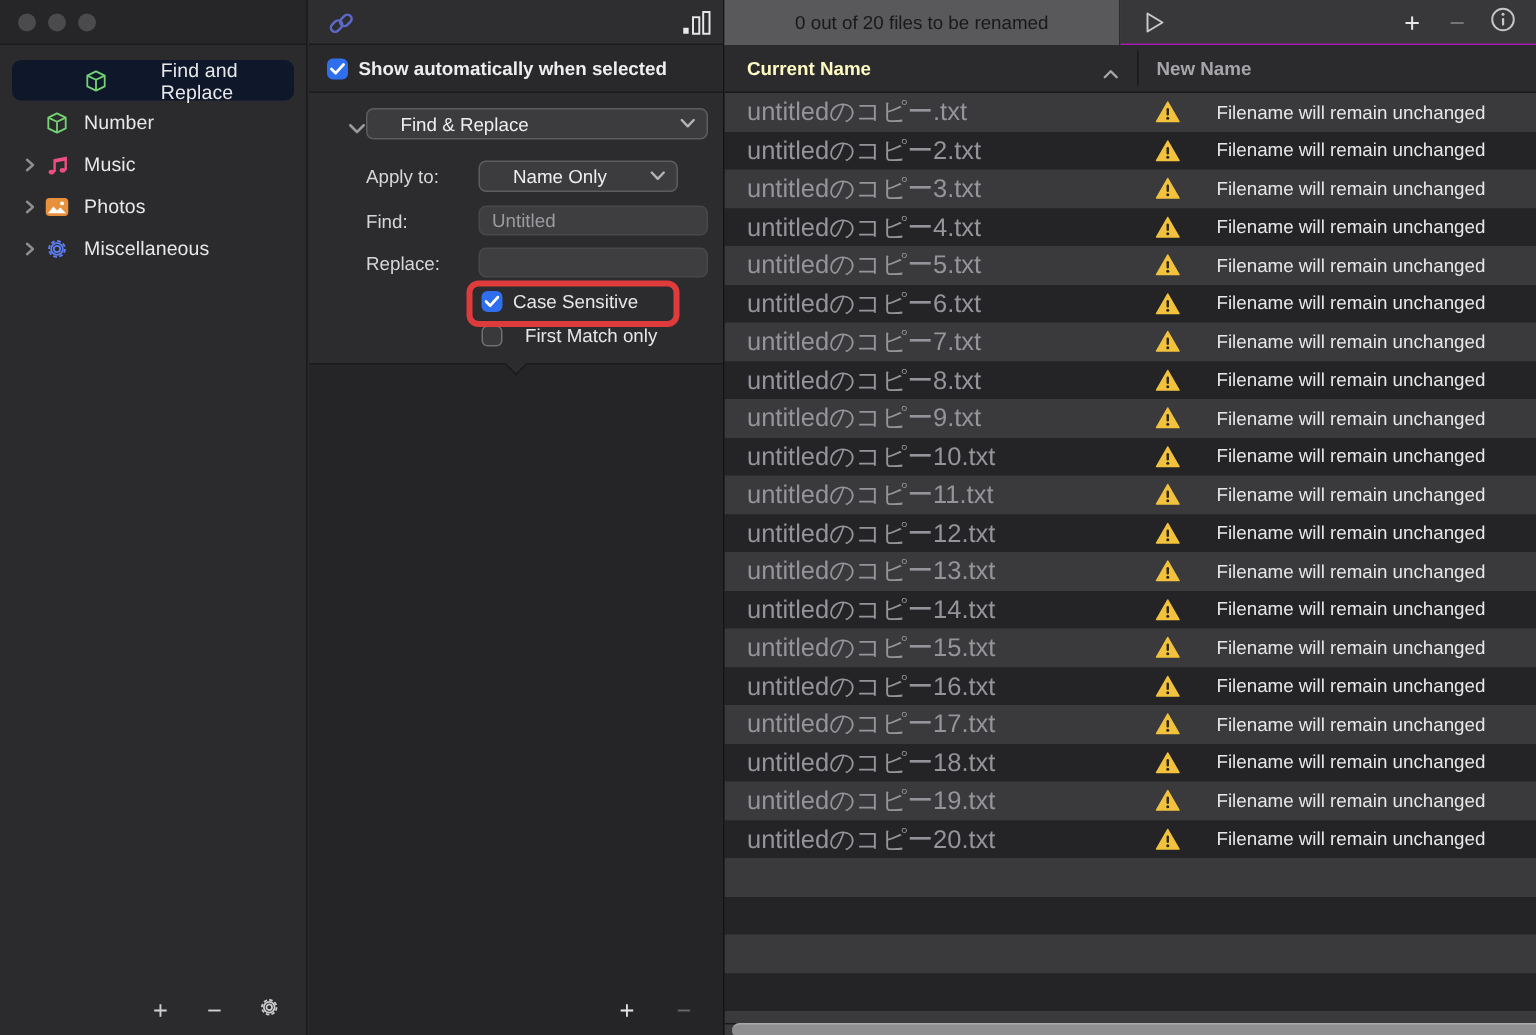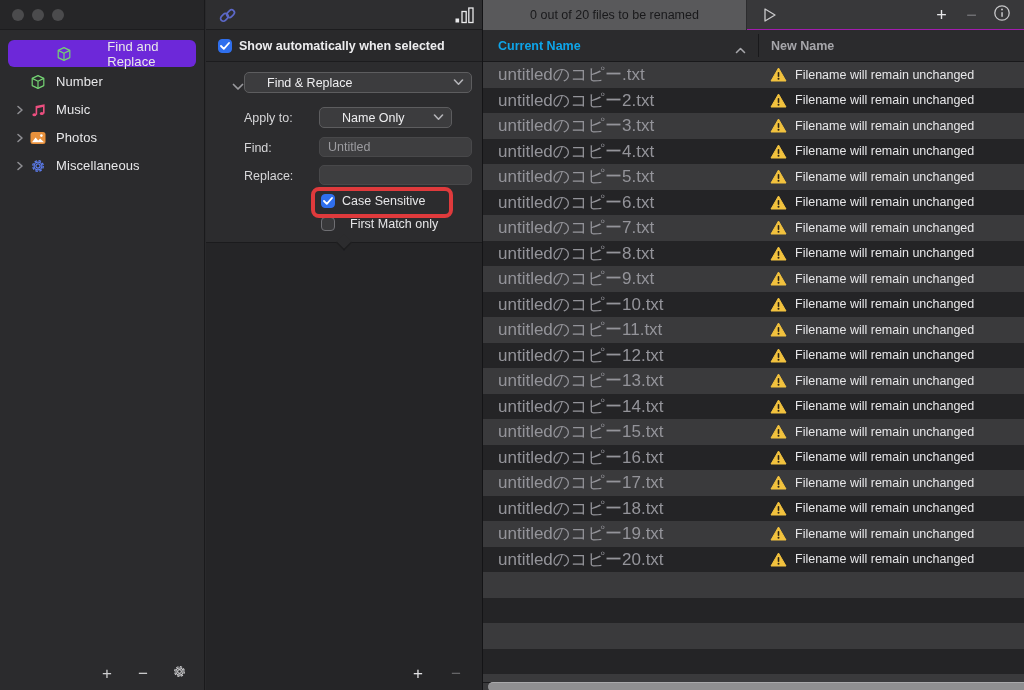--- a/index.html
+++ b/index.html
@@ -8,21 +8,21 @@
     position:relative; width:1024px; height:690px; overflow:hidden;
     background:#29292b; font-family:"Liberation Sans","DejaVu Sans",sans-serif;
     -webkit-font-smoothing:antialiased; color:#e6e6e8;
   }
   
   .sidebar { position:absolute; left:0; top:0; width:205px; height:690px; background:#2b2b2d; border-right:1px solid #1a1a1c; }
   .titlebar { height:30px; background:#262628; border-bottom:1px solid #1c1c1e; display:flex; align-items:center; padding-left:12px; gap:8px; }
   .tl-dot { width:12px; height:12px; border-radius:50%; background:#4b4b4d; }
   .side-list { padding-top:9px; }
   .side-item { display:flex; align-items:center; height:27px; margin:1px 8px; border-radius:6px; padding-left:4px; }
-  .side-item.selected { background:#6d28d9;gap:27px; }
+  .side-item.selected { background:#0f172a;gap:27px; }
   .disclosure { width:16px; display:flex; align-items:center; justify-content:center; flex:0 0 16px; }
   .side-icon { width:20px; height:16px; display:flex; align-items:center; justify-content:center; margin-right:8px; }
   .side-label { font-size:13px; color:#e8e8ea; letter-spacing:.1px; }
   .side-footer { position:absolute; bottom:0; left:0; height:34px; width:205px; display:flex; align-items:center; gap:22px; padding-left:100px; }
   .foot-glyph { color:#cfcfd1; font-size:17px; line-height:1; width:14px; text-align:center; cursor:default; }
   
   .inspector { position:absolute; left:206px; top:0; width:276px; height:690px; background:#252527; }
   .insp-topbar { height:30px; background:#2e2e30; border-bottom:1px solid #1c1c1e; position:relative; }
   .chain-wrap { position:absolute; left:12px; top:6px; }
   .bars-wrap { position:absolute; right:7px; top:6px; }
@@ -53,30 +53,30 @@
   
   .filelist { position:absolute; left:482px; top:0; width:542px; height:690px; background:#242426; border-left:1px solid #141416; }
   .fl-topbar { height:30px; background:#38383a; border-bottom:1px solid #a21caf; position:relative; }
   .status-seg { position:absolute; left:0; top:0; width:264px; height:30px; background:#59595b;
     display:flex; align-items:center; justify-content:center; font-size:12.5px; color:#19191b; border-right:1px solid #2c2c2e; }
   .play-btn { position:absolute; left:276px; top:5px; }
   .fl-right { position:absolute; right:13px; top:0; height:30px; display:flex; align-items:center; gap:13px; }
   .fl-plus { color:#e8e8ea; font-size:18px; line-height:1; width:17px; text-align:center; }
   .fl-minus { color:#76767a; font-size:18px; line-height:1; width:17px; text-align:center; }
   .thead { height:32px; background:#2b2b2d; border-bottom:1px solid #19191b; position:relative; display:flex; align-items:center; }
-  .th-current { position:absolute; left:15px; font-size:12.5px; font-weight:600; color:#0ea5e9; }
+  .th-current { position:absolute; left:15px; font-size:12.5px; font-weight:600; color:#fef9c3; }
   .sort-ind { position:absolute; left:252px; top:10px; }
   .th-divider { position:absolute; left:275px; top:4px; bottom:4px; width:1px; background:#19191b; }
   .th-new { position:absolute; left:288px; font-size:12.5px; font-weight:600; color:#a6a6aa; }
   .tbody { position:absolute; top:62px; left:0; right:0; bottom:0; overflow:hidden; }
   .trow { height:25.5px; display:flex; align-items:center; position:relative; }
   .trow.light { background:#3a3a3c; }
   .trow.dark  { background:#242426; }
   .cur { position:absolute; left:15px; font-size:17px; color:#94949a; white-space:nowrap; }
-  .newcell { position:absolute; left:287px; display:flex; align-items:center; gap:8px; }
+  .newcell { position:absolute; left:287px; display:flex; align-items:center; gap:24px; }
   .newname { font-size:12.5px; color:#e7e7e9; font-weight:500; white-space:nowrap; }
   .warn-ic { width:17px; height:15px; flex:0 0 17px; }
   .hscroll-thumb { position:absolute; left:5px; right:-5px; bottom:-2px; height:10px; background:#8f8f91; border-radius:5px; border-top:1px solid #a9a9ab; z-index:4; }
   .hscroll-track { position:absolute; left:0; right:0; bottom:7px; height:1px; background:#1a1a1c; z-index:3; }
 </style>
 </head>
 <body>
 
 <div class="app">
 

